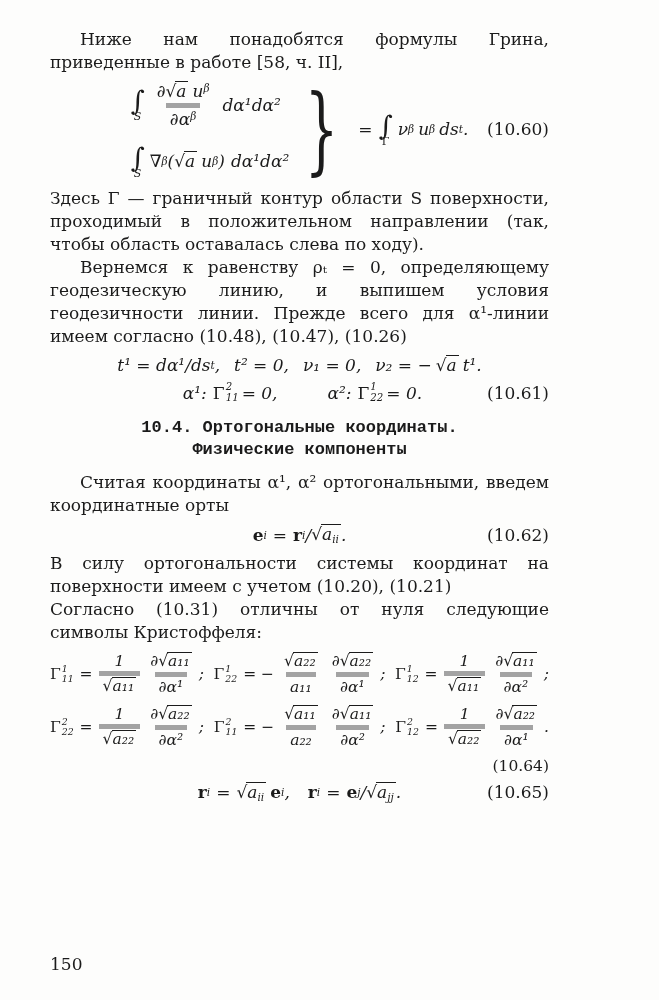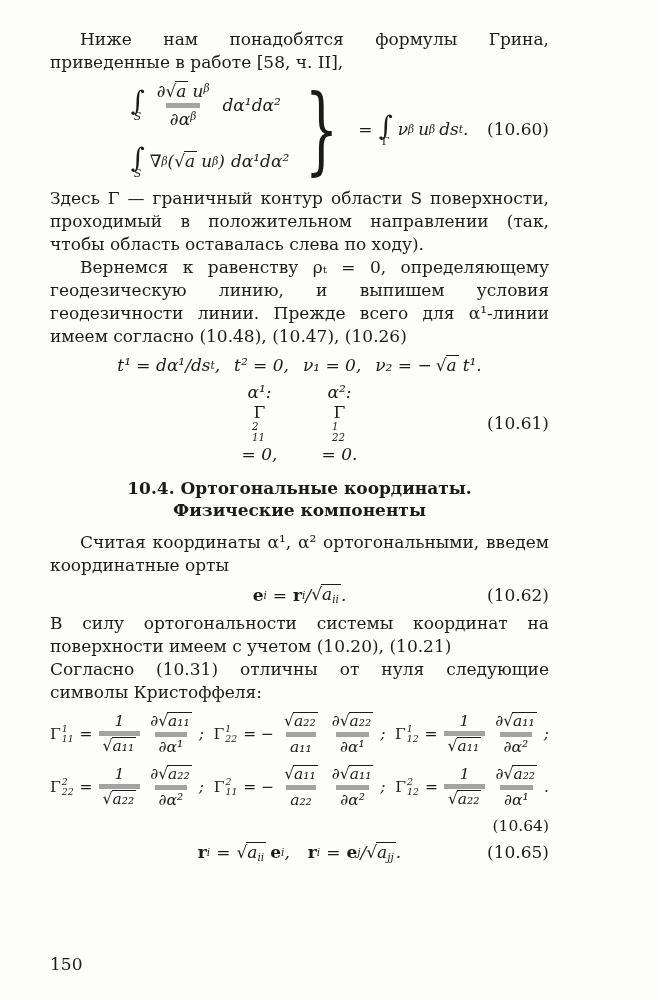--- a/index.html
+++ b/index.html
@@ -27,23 +27,23 @@
   .gs{display:inline-flex;flex-direction:column;align-items:flex-start;line-height:1.05;font-size:0.6em;vertical-align:-0.5em;margin:0 3px 0 1px;}
   .gs span{display:block;}
   .gamma{font-style:normal;}
   .brace{display:inline-block;font-style:normal;font-size:96px;line-height:0.95;transform:scaleX(0.55);margin:0 0 0 2px;}
   .vec{font-weight:bold;font-style:normal;}
   .sp{margin:0 6px;}
   .sp2{margin-left:4px;}
   .stk{display:flex;flex-direction:column;gap:14px;}
   .srow{display:flex;align-items:center;}
   .tail{margin-left:6px;}
-  .grp{display:inline-flex;align-items:center;flex-direction:column;}
+  .grp{display:inline-flex;align-items:center;}
   .g2{margin-left:44px;}
-  .heading{text-align:center;font-weight:bold;line-height:1.32;margin:13px 0 10px;}
+  .heading{text-align:center;font-weight:bold;line-height:1.32;margin:13px 0 10px;font-family:Liberation Mono, monospace;}
   .eq64{font-size:15.5px;margin:4px 0 0;}
   .cfrow{display:flex;align-items:center;justify-content:space-between;font-style:italic;margin:7px 0;}
   .cf{display:inline-flex;align-items:center;}
   .rel{margin:0 3px;}
   .eqnum-row{text-align:right;font-style:normal;margin:2px 0 6px;}
   .pagenum{position:absolute;left:50px;bottom:26px;font-style:normal;}
 </style>
 </head>
 <body>
 

